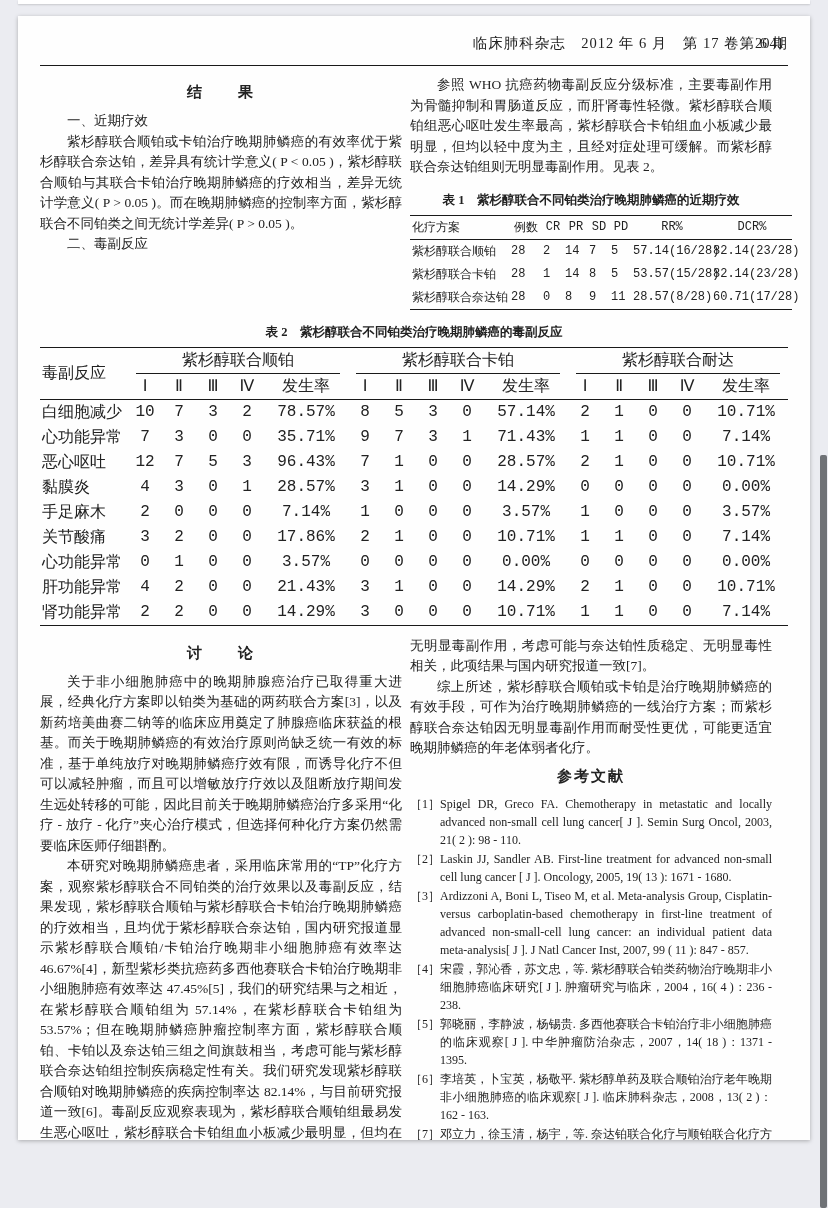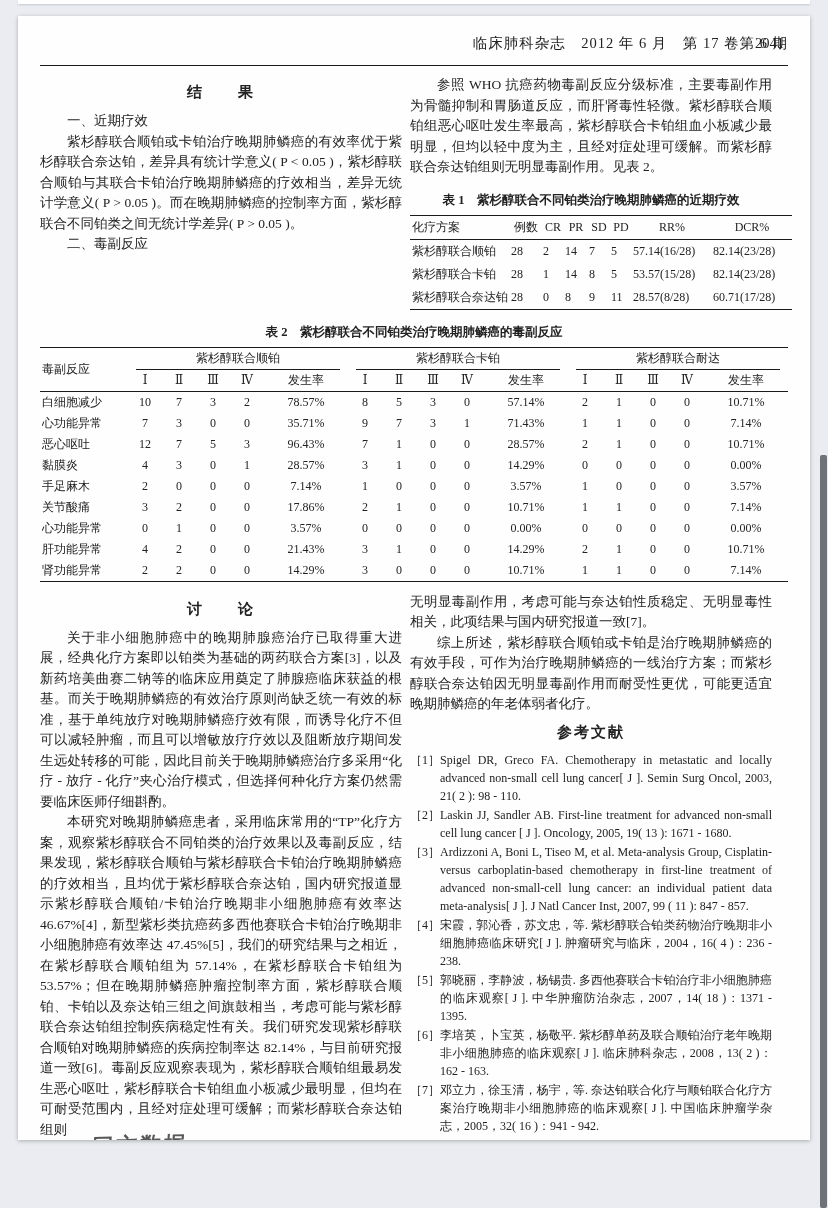--- a/index.html
+++ b/index.html
@@ -40,29 +40,29 @@
   p.body-par { font-size:13.5px; line-height:20.5px; text-align:justify; }
   p.indent { text-indent:2em; }
   h3.sec-head {
     font-size:15px; font-weight:bold; text-align:center;
     letter-spacing:2px; margin:8px 0 9px 0;
   }
   .top-section { margin-top:9px; }
 
   
   .tbl-caption { font-size:12.5px; font-weight:bold; text-align:center; margin:14px 0 6px 0; }
-  table { border-collapse:collapse; table-layout:fixed; width:100%; }
+  table { border-collapse:collapse; table-layout:fixed; width:100%;font-family:Liberation Mono, monospace; }
   table.three-line { border-top:1.8px solid #1a1a1a; border-bottom:1.8px solid #1a1a1a; }
   #table1 { font-size:12px; }
   #table1 th, #table1 td { font-weight:normal; padding:3px 1px; white-space:nowrap; }
   #table1 th { border-bottom:1px solid #1a1a1a; }
   #table1 th:first-child, #table1 td:first-child { text-align:left; padding-left:2px; }
 
   .table2-section { margin-top:6px; }
-  #table2 { font-size:12px; }
+  #table2 { font-size:16px; }
   #table2 th, #table2 td { font-weight:normal; padding:2px 1px; text-align:center; white-space:nowrap; }
   #table2 .rowhead-cell { text-align:left; padding-left:2px; }
   #table2 th.group-cell { padding:2px 8px 0 8px; }
   #table2 th.group-cell .grp-underline { border-bottom:1px solid #1a1a1a; padding-bottom:2px; }
   #table2 tr.grade-row th { border-bottom:1px solid #1a1a1a; }
   #table2 th.rowhead-cell { border-bottom:1px solid #1a1a1a; vertical-align:middle; }
 
   .bottom-section { margin-top:10px; }
   .bottom-left { position:relative; }
 

